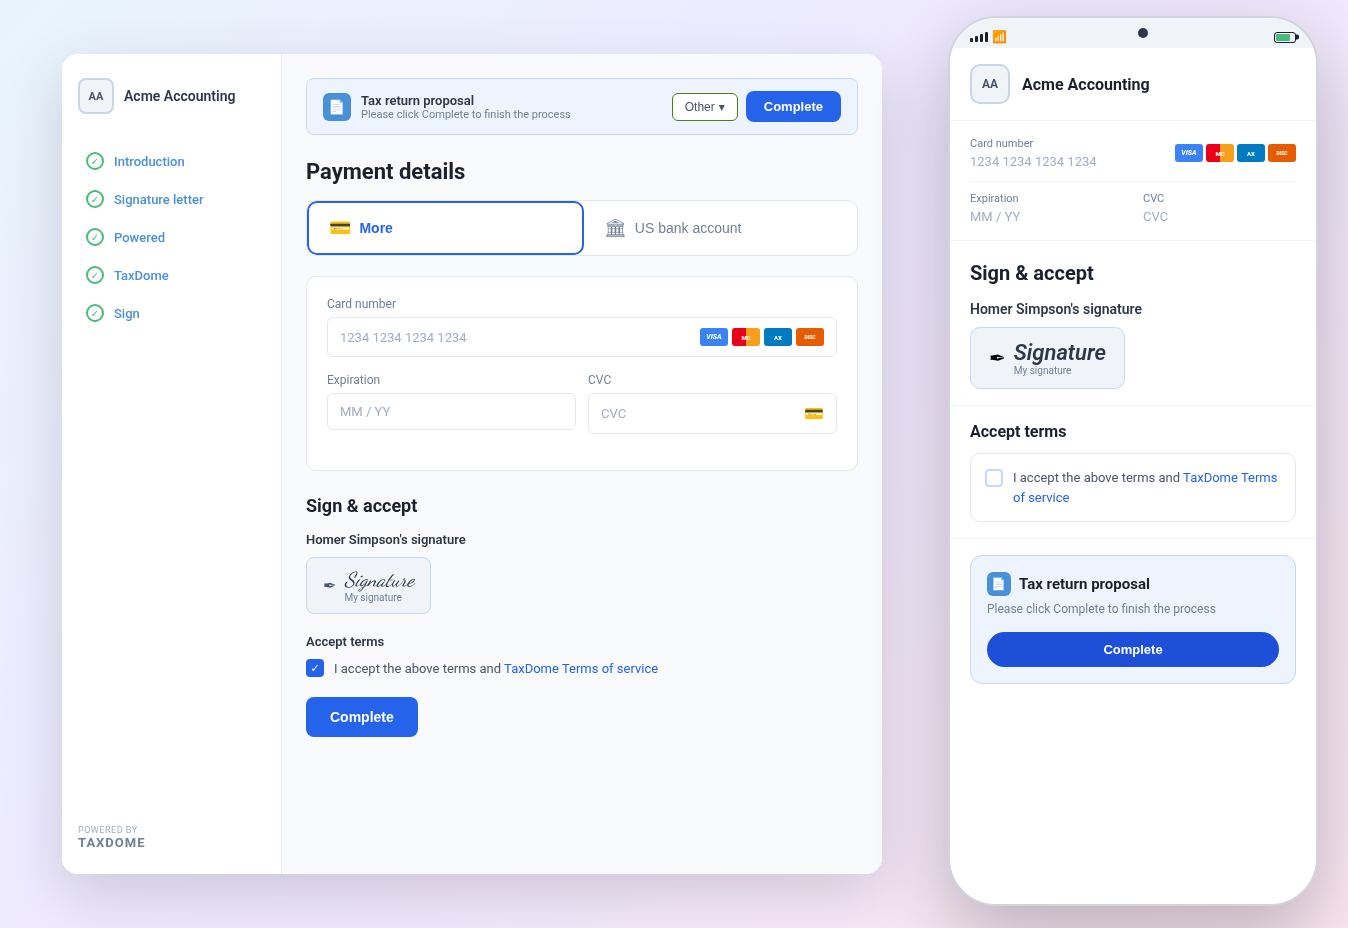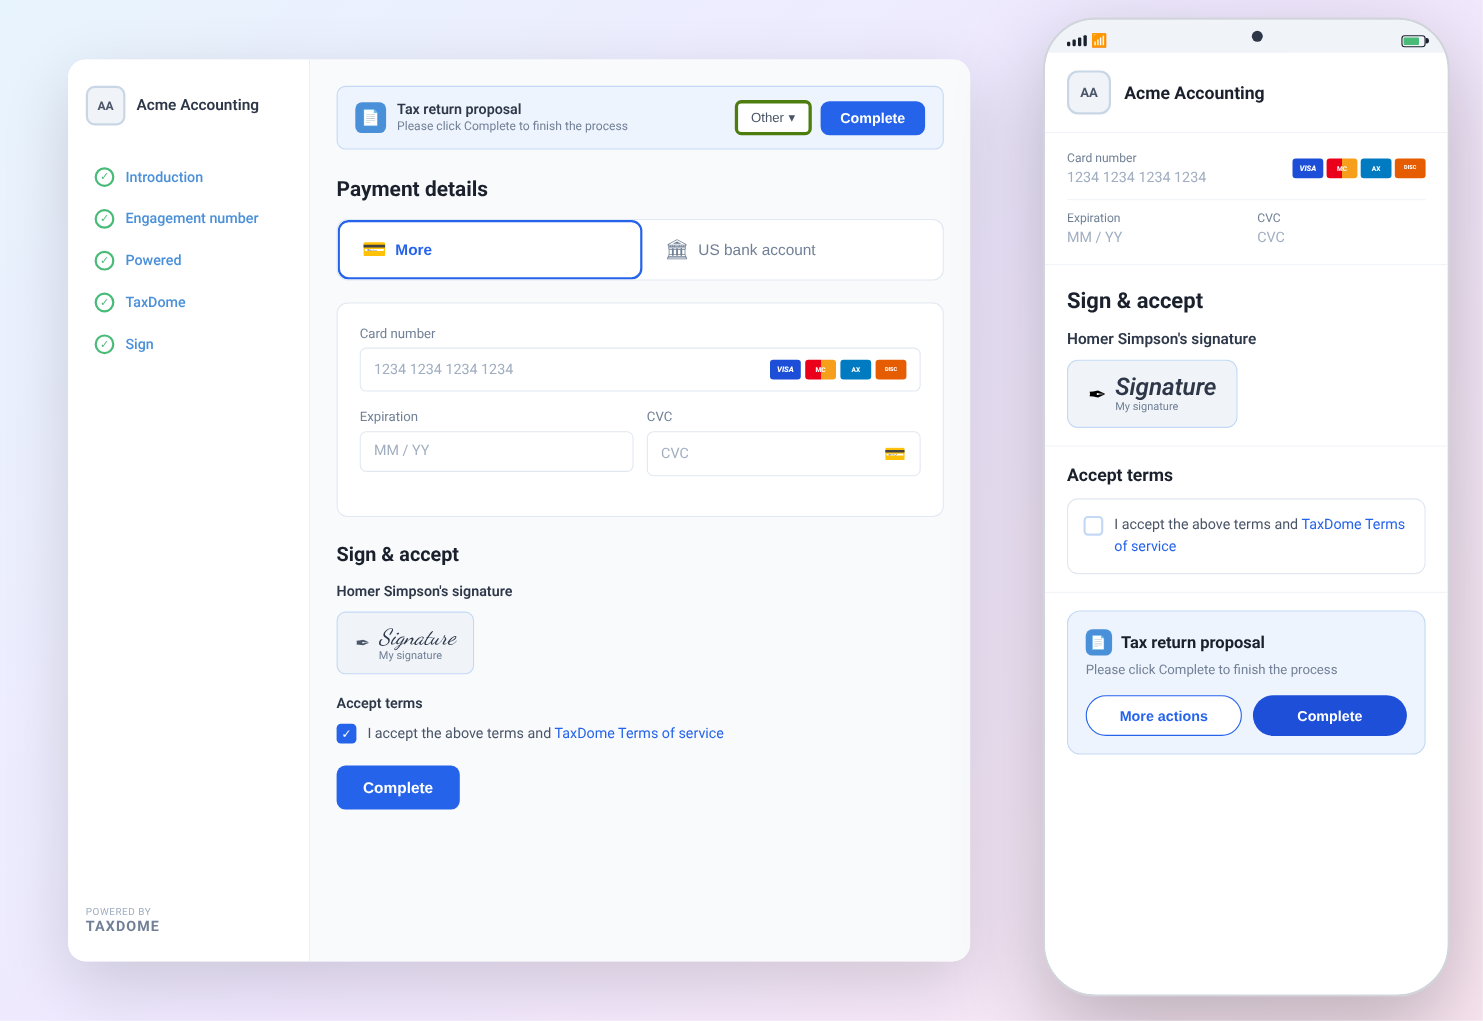--- a/index.html
+++ b/index.html
@@ -168,21 +168,21 @@
     }
 
     .banner-right {
       display: flex;
       align-items: center;
       gap: 8px;
     }
 
     .other-btn {
       background: white;
-      border: 3px solid #4d7c0f;
+      border: 1px solid #4d7c0f;
       border-radius: 6px;
       padding: 6px 12px;
       font-size: 12px;
       color: #4a5568;
       cursor: pointer;
       display: flex;
       align-items: center;
       gap: 4px;
     }
 
@@ -192,21 +192,21 @@
       border: none;
       border-radius: 8px;
       padding: 8px 18px;
       font-size: 13px;
       font-weight: 600;
       cursor: pointer;
     }
 
     
     .section-title {
-      font-size: 19px;
+      font-size: 22px;
       font-weight: 700;
       color: #1a202c;
       margin-bottom: 16px;
     }
 
     
     .payment-tabs {
       display: flex;
       gap: 0;
       margin-bottom: 20px;
@@ -305,21 +305,21 @@
       width: 28px;
       height: 18px;
       border-radius: 3px;
       display: flex;
       align-items: center;
       justify-content: center;
       font-size: 7px;
       font-weight: 800;
     }
 
-    .visa { background: #1d4ed8; color: white; font-style: italic; }
+    .visa { background: #3b82f6; color: white; font-style: italic; }
     .mc { background: linear-gradient(90deg, #eb001b 50%, #f79e1b 50%); color: white; font-size: 6px; }
     .amex { background: #007bc1; color: white; font-size: 6px; }
     .disc { background: #e65c00; color: white; font-size: 5px; }
 
     .cvc-icon {
       color: #a0aec0;
       font-size: 16px;
     }
 
     
@@ -768,21 +768,21 @@
       <span class="sidebar-company">Acme Accounting</span>
     </div>
 
     <nav class="sidebar-nav">
       <div class="nav-item">
         <div class="check-icon">✓</div>
         <span class="label">Introduction</span>
       </div>
       <div class="nav-item">
         <div class="check-icon">✓</div>
-        <span class="label">Engagement number</span>
+        <span class="label">Signature letter</span>
       </div>
       <div class="nav-item">
         <div class="check-icon">✓</div>
         <span class="label">Powered</span>
       </div>
       <div class="nav-item">
         <div class="check-icon">✓</div>
         <span class="label">TaxDome</span>
       </div>
       <div class="nav-item">
@@ -968,20 +968,19 @@
       </div>
 
       <div class="phone-proposal-section">
         <div class="phone-proposal-card">
           <div class="phone-proposal-top">
             <div class="phone-proposal-icon">📄</div>
             <div class="phone-proposal-title">Tax return proposal</div>
           </div>
           <div class="phone-proposal-sub">Please click Complete to finish the process</div>
           <div class="phone-btns">
-            <button class="phone-more-btn">More actions</button>
             <button class="phone-complete-btn">Complete</button>
           </div>
         </div>
       </div>
     </div>
   </div>
 </div>
 
 </body></html>

